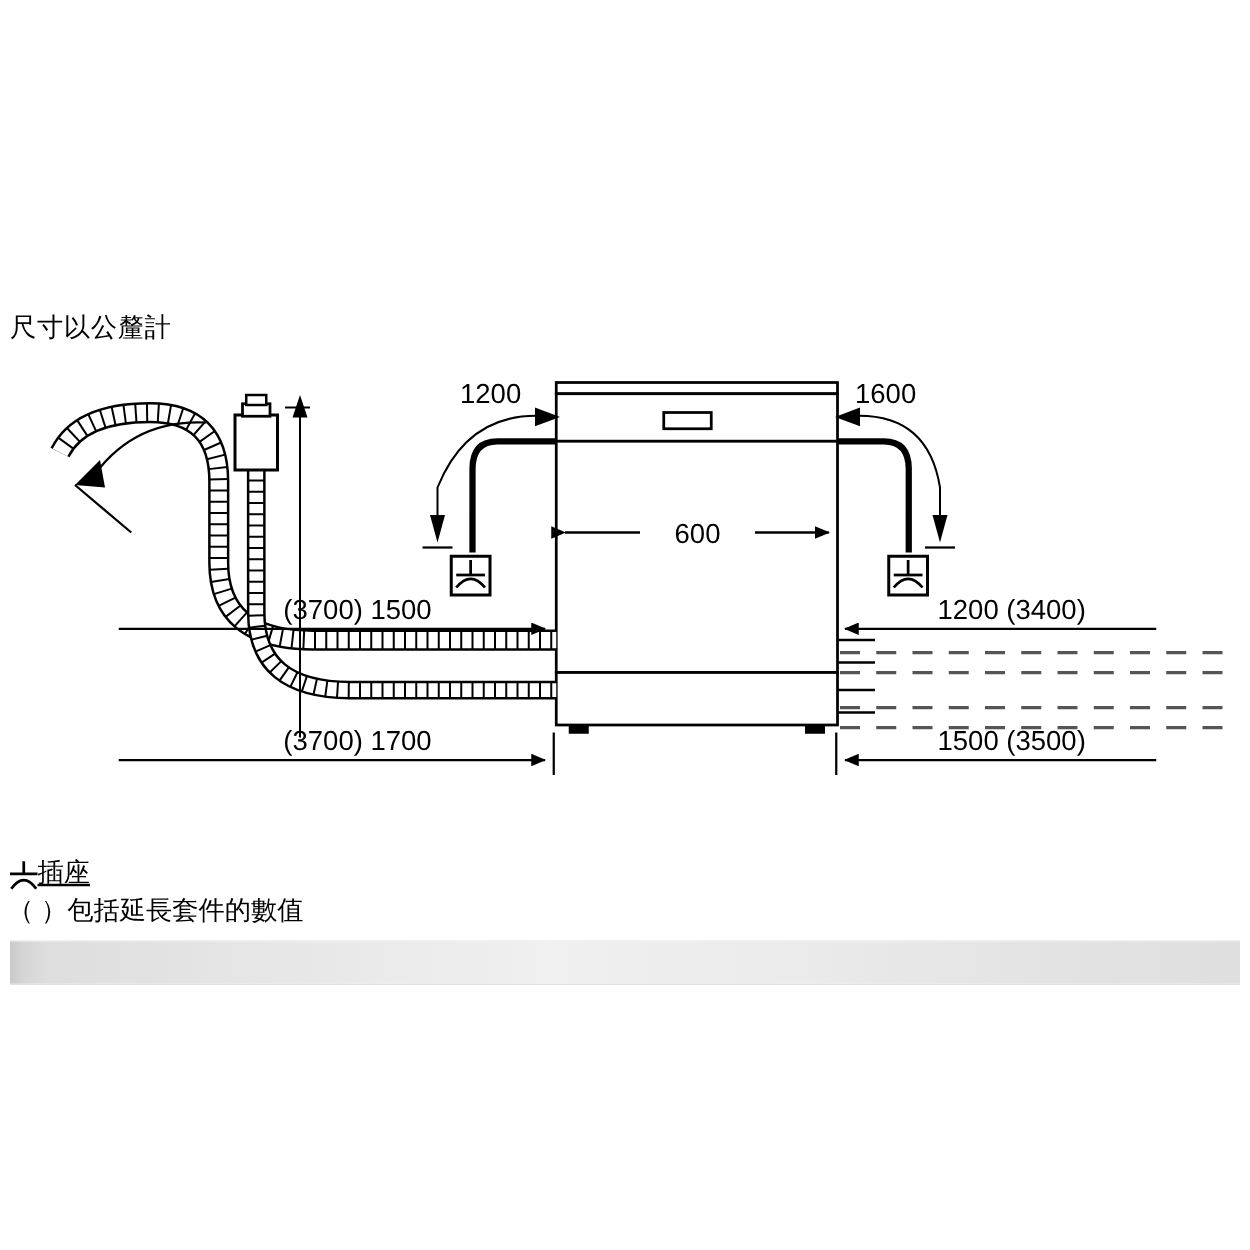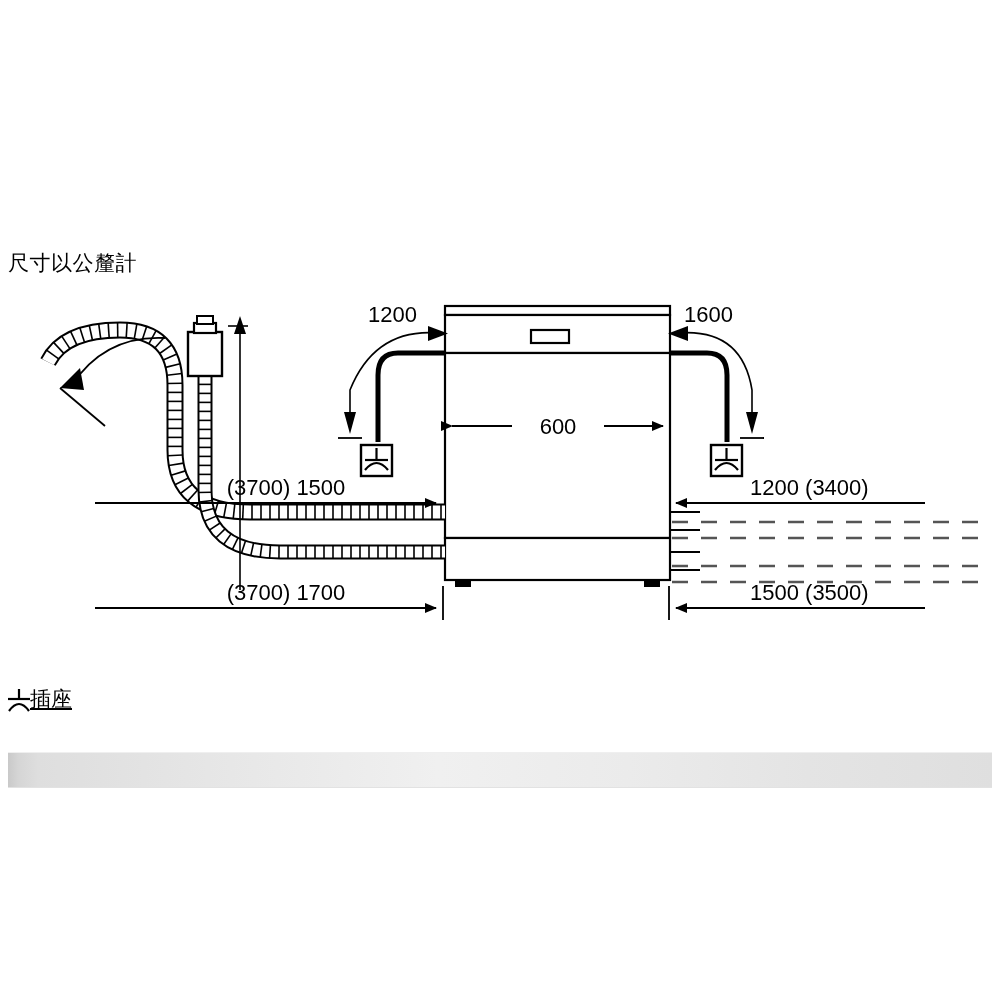--- a/index.html
+++ b/index.html
@@ -324,16 +324,17 @@
   </svg>
 
   <svg width="26" height="28" style="position:absolute; left:6px; top:686px;">
     <line x1="13" y1="3" x2="13" y2="14" stroke="#000" stroke-width="2.2"></line>
     <line x1="2" y1="13" x2="24" y2="13" stroke="#000" stroke-width="2.2"></line>
     <path d="M3,25 Q13,11 23,25" fill="none" stroke="#000" stroke-width="2.2"></path>
   </svg>
 
   <div class="txt" id="legend-socket-text">插座</div>
 
+  <div class="txt" id="legend-bracket-text">（ ）包括延長套件的數值</div>
 
   <div id="bottom-bar"></div>
 
 </div>
 
 </body></html>

